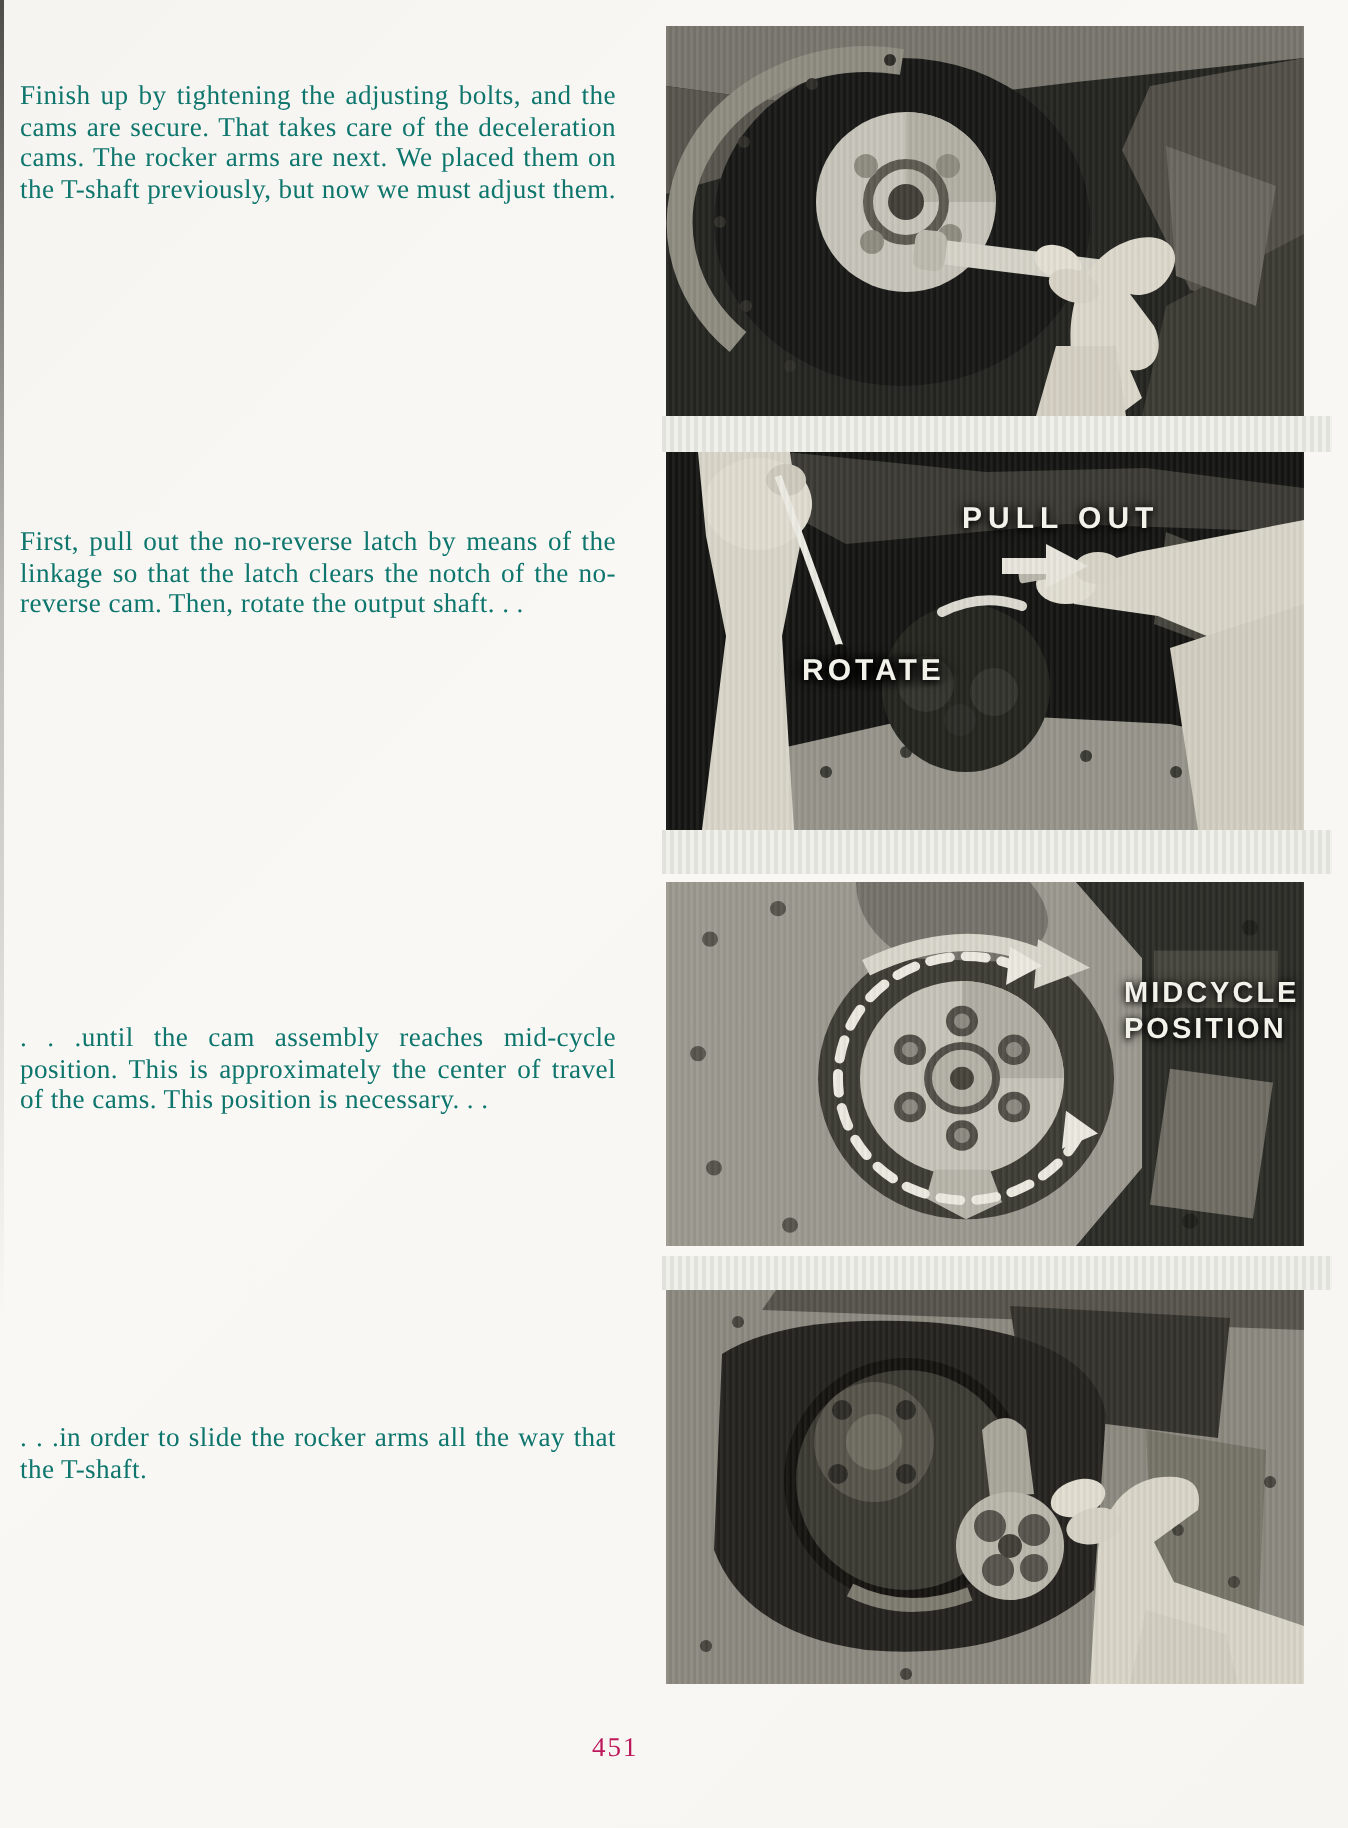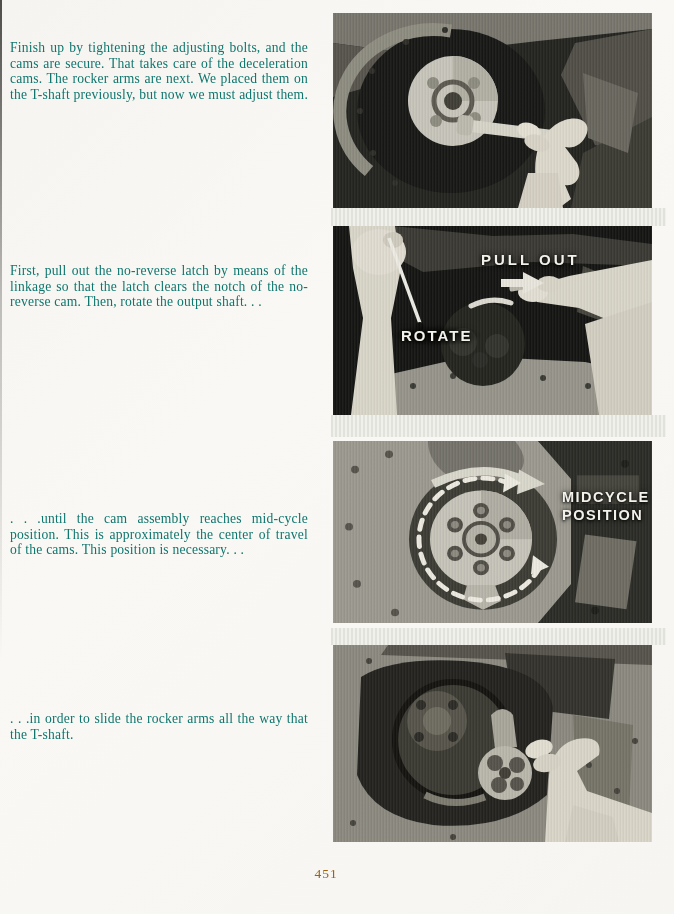--- a/index.html
+++ b/index.html
@@ -53,21 +53,21 @@
     white-space:nowrap;
   }
   #label-pullout { left:148px; top:25px;  font-size:15px; letter-spacing:3px; }
   #label-rotate  { left:58px;  top:99px; font-size:15px; letter-spacing:2px;
                    padding:2px 10px;
                    background:radial-gradient(ellipse at center, rgba(0,0,0,.72) 0%, rgba(0,0,0,0) 72%);text-align:center; }
   #label-midcycle { left:229px; top:47px; font-size:14.5px; letter-spacing:1.5px; line-height:18px; }
 
   .page-number {
     position:absolute; left:296px; top:866px; width:60px;
-    text-align:center; font-size:13.5px; letter-spacing:1px; color:#a16207;
+    text-align:left; font-size:13.5px; letter-spacing:1px; color:#be185d;
   }
 </style>
 </head>
 <body>
 
 <div class="page-edge-left"></div>
 
 <p class="para" id="para1">Finish up by tightening the adjusting bolts, and the cams are secure.  That takes care of the deceleration cams.  The rocker arms are next.  We placed them on the T-shaft previously, but now we must adjust them.</p>
 <p class="para" id="para2">First, pull out the no-reverse latch by means of the linkage so that the latch clears the notch of the no-reverse cam.  Then, rotate the output shaft. . .</p>
 <p class="para" id="para3">. . .until the cam assembly reaches mid-cycle position.  This is approximately the center of travel of the cams.  This position is necessary. . .</p>

